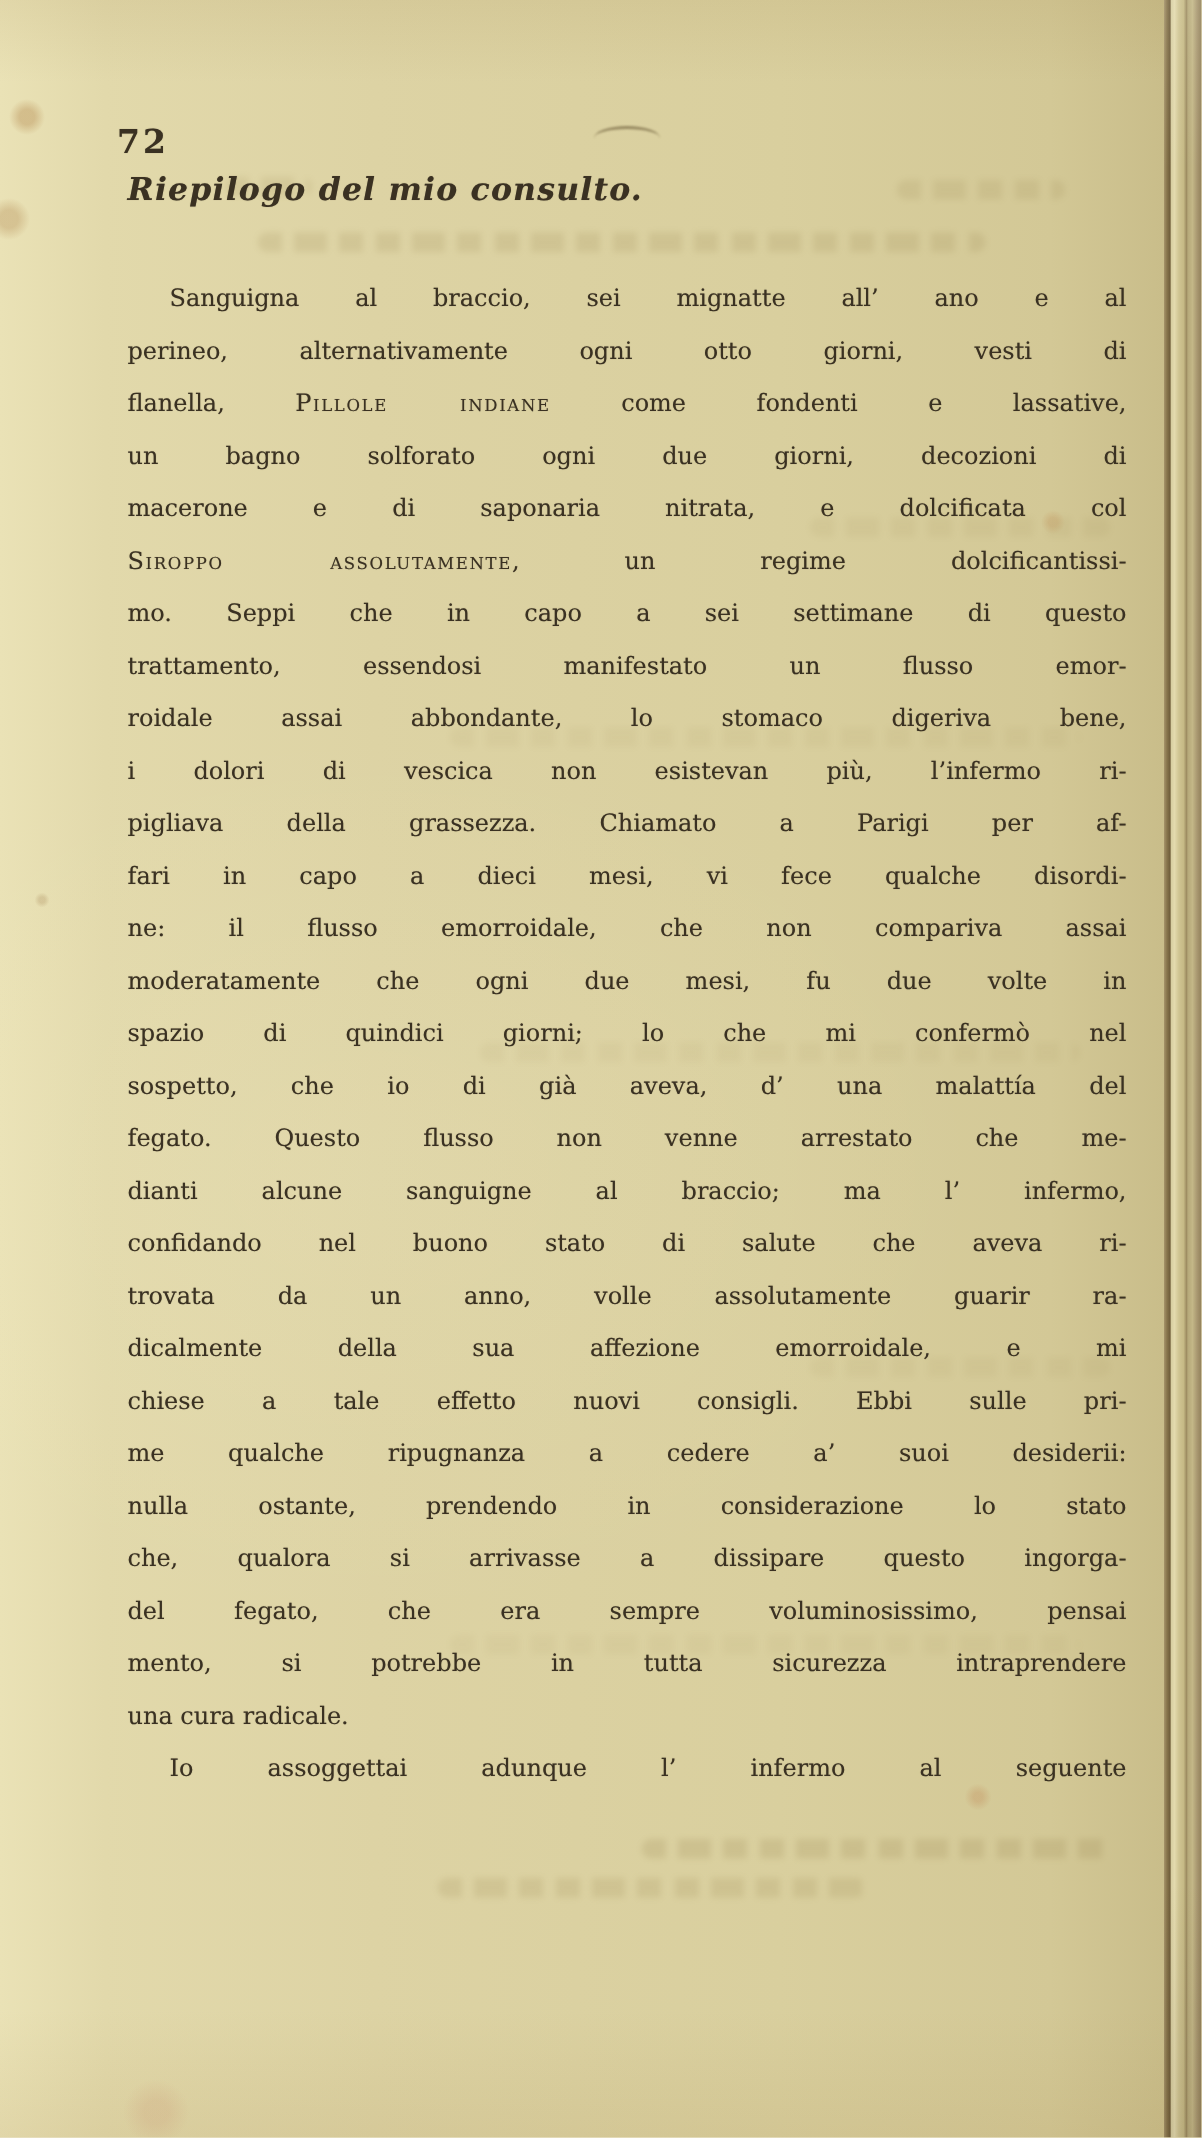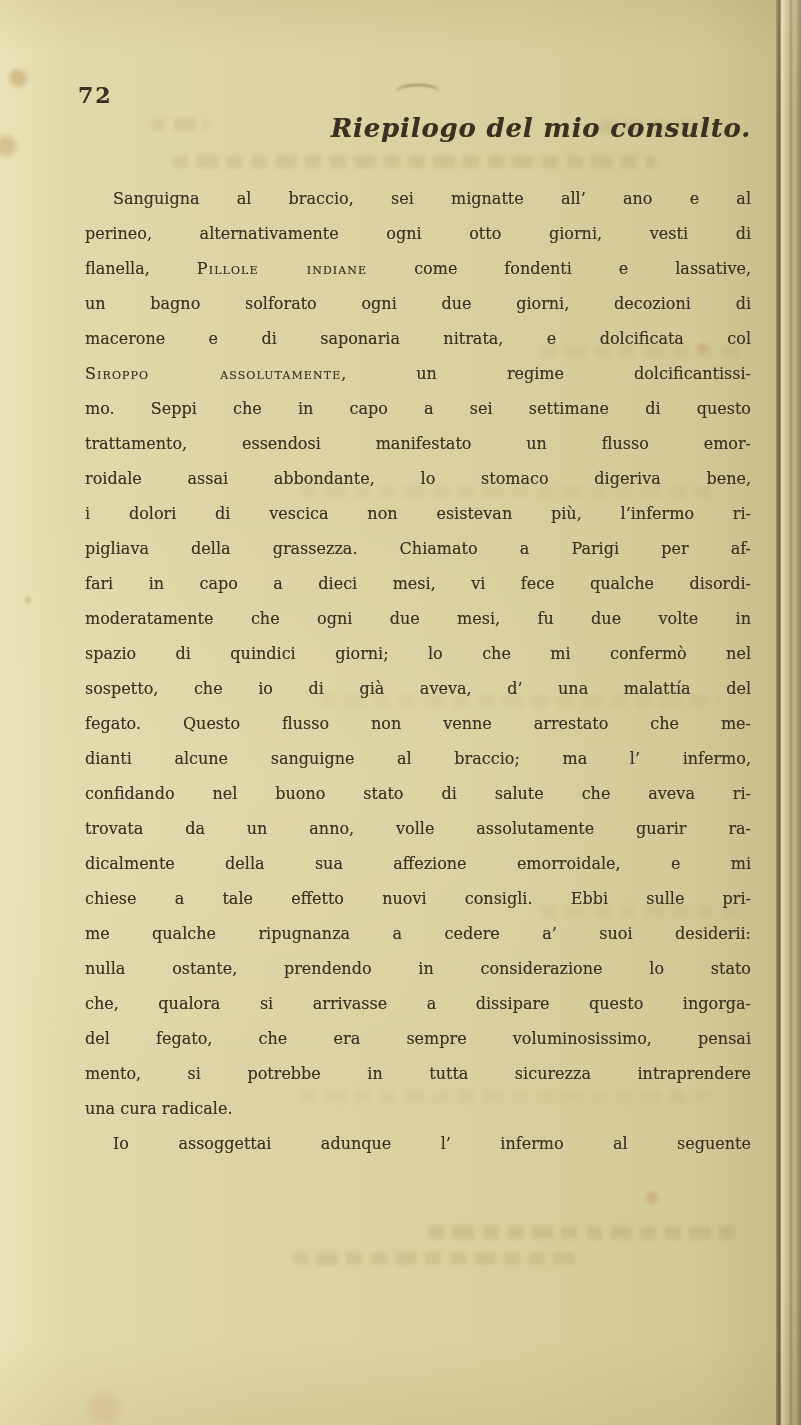--- a/index.html
+++ b/index.html
@@ -82,25 +82,25 @@
     font-weight: bold;
   }
 
   .title {
     position: absolute;
     top: 113px;
     left: 85px;
     width: 666px;
     margin: 0;
     z-index: 2;
-    font-size: 26px;
+    font-size: 21px;
     font-weight: 600;
     font-style: italic;
     letter-spacing: .8px;
-    text-align: right;
+    text-align: left;
     text-shadow: 0 0 .6px rgba(58,49,34,.45);
   }
 
   .body-text {
     position: absolute;
     top: 181px;
     left: 85px;
     width: 666px;
     z-index: 2;
     font-size: 16px;
@@ -146,20 +146,21 @@
       <div class="line"><span>flanella, </span><span class="sc">Pillole indiane</span><span> come fondenti e lassative,</span></div>
       <div class="line"><span>un bagno solforato ogni due giorni, decozioni di</span></div>
       <div class="line"><span>macerone e di saponaria nitrata, e dolcificata col</span></div>
       <div class="line"><span class="sc">Siroppo assolutamente</span><span>, un regime dolcificantissi-</span></div>
       <div class="line"><span>mo. Seppi che in capo a sei settimane di questo</span></div>
       <div class="line"><span>trattamento, essendosi manifestato un flusso emor-</span></div>
       <div class="line"><span>roidale assai abbondante, lo stomaco digeriva bene,</span></div>
       <div class="line"><span>i dolori di vescica non esistevan più, l’infermo ri-</span></div>
       <div class="line"><span>pigliava della grassezza. Chiamato a Parigi per af-</span></div>
       <div class="line"><span>fari in capo a dieci mesi, vi fece qualche disordi-</span></div>
+      <div class="line"><span>ne: il flusso emorroidale, che non compariva assai</span></div>
       <div class="line"><span>moderatamente che ogni due mesi, fu due volte in</span></div>
       <div class="line"><span>spazio di quindici giorni; lo che mi confermò nel</span></div>
       <div class="line"><span>sospetto, che io di già aveva, d’ una malattía del</span></div>
       <div class="line"><span>fegato. Questo flusso non venne arrestato che me-</span></div>
       <div class="line"><span>dianti alcune sanguigne al braccio; ma l’ infermo,</span></div>
       <div class="line"><span>confidando nel buono stato di salute che aveva ri-</span></div>
       <div class="line"><span>trovata da un anno, volle assolutamente guarir ra-</span></div>
       <div class="line"><span>dicalmente della sua affezione emorroidale, e mi</span></div>
       <div class="line"><span>chiese a tale effetto nuovi consigli. Ebbi sulle pri-</span></div>
       <div class="line"><span>me qualche ripugnanza a cedere a’ suoi desiderii:</span></div>

